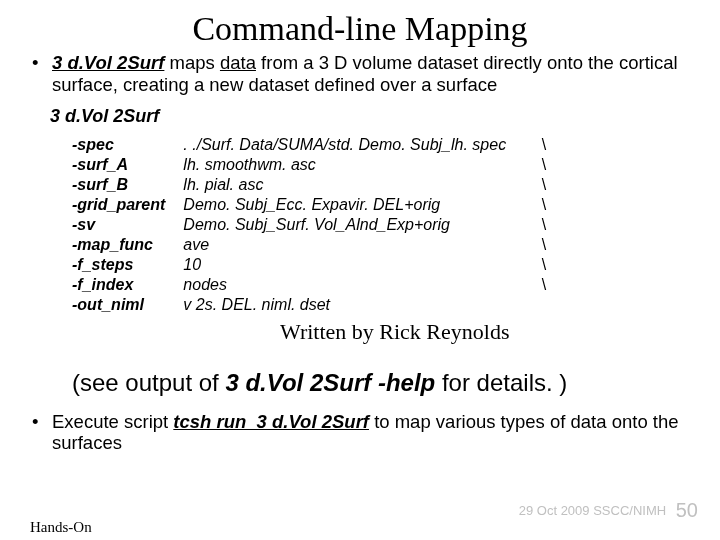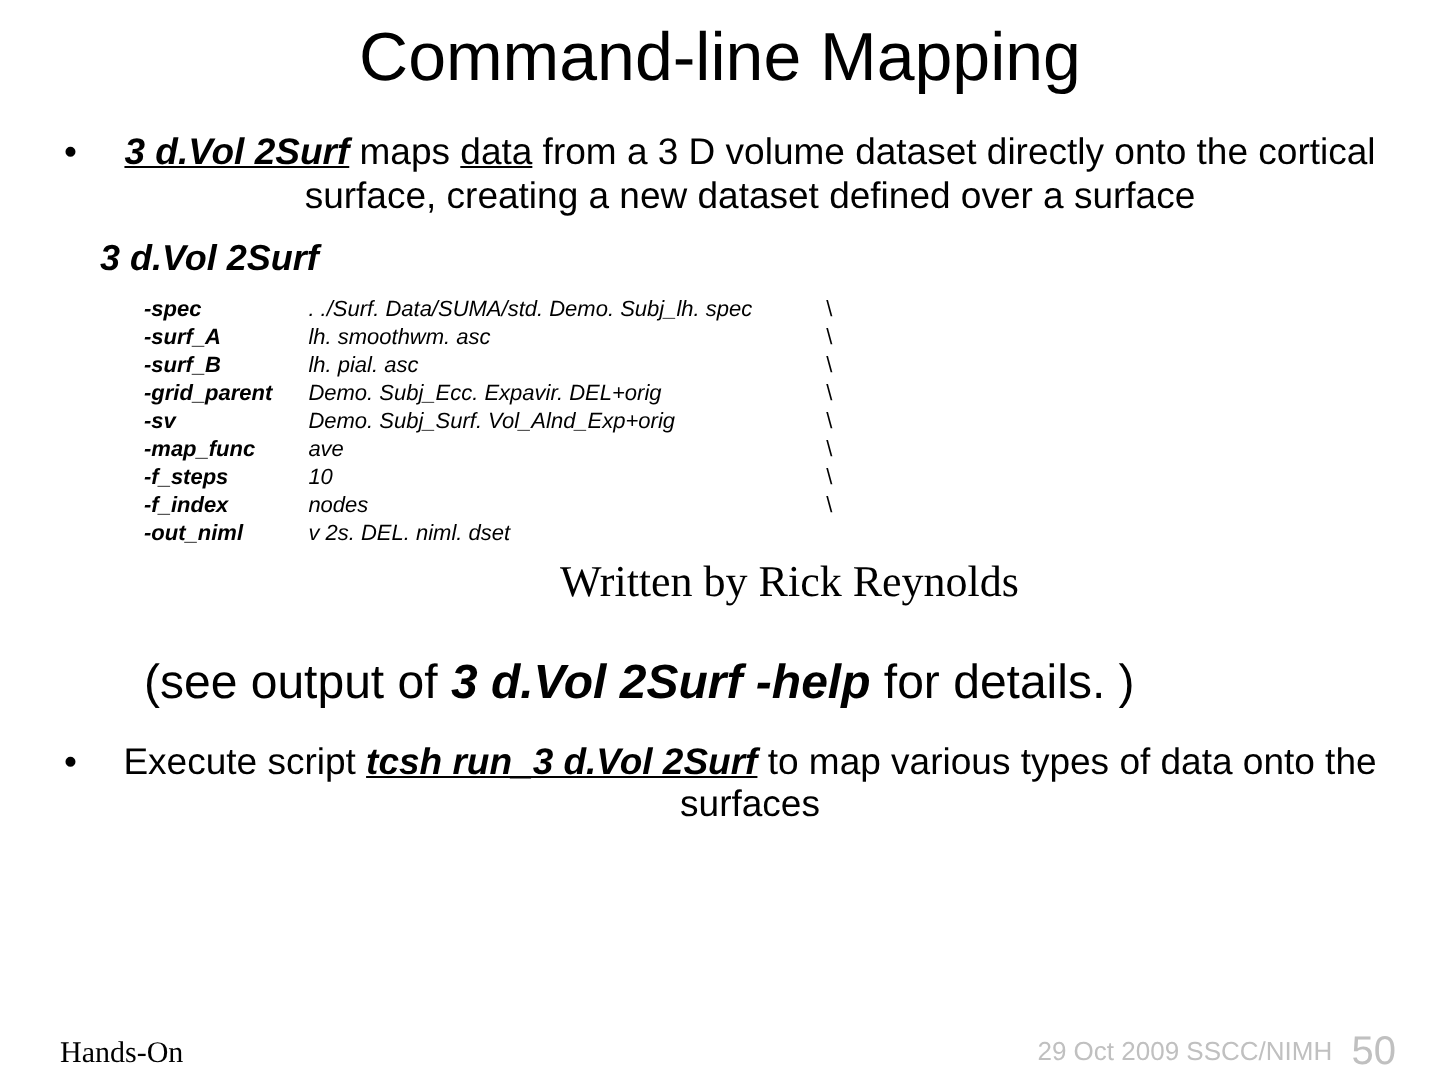--- a/index.html
+++ b/index.html
@@ -12,31 +12,30 @@
     color: #000;
     overflow: hidden;
   }
   .slide {
     position: relative;
     width: 720px;
     height: 540px;
     box-sizing: border-box;
   }
   .title {
-    font-family: Liberation Sans, sans-serif;
+    font-family: Liberation Serif, serif;
     font-size: 34px;
     text-align: center;
-    margin: 10px 0 16px 0;
+    margin: 10px 0 4px 0;
     font-weight: normal;
   }
   ul.top {
     list-style: none;
     margin: 0 22px 0 32px;
     padding: 0;
-    text-align: center;
   }
   ul.top > li {
     position: relative;
     padding-left: 20px;
     font-size: 18.5px;
     line-height: 1.18;
     margin-bottom: 6px;
   }
   ul.top > li::before {
     content: "•";
@@ -57,21 +56,21 @@
   }
   .cmd-head {
     font-size: 18px;
     font-weight: bold;
     font-style: italic;
     margin-bottom: 8px;
   }
   table.cmd {
     border-collapse: collapse;
     margin-left: 22px;
-    font-size: 11px;
+    font-size: 16px;
   }
   table.cmd td {
     padding: 1px 0;
     vertical-align: top;
   }
   table.cmd td.flag {
     font-style: italic;
     font-weight: bold;
     padding-right: 18px;
     white-space: nowrap;
@@ -97,21 +96,21 @@
   .footer-left {
     position: absolute;
     left: 30px;
     bottom: 14px;
     font-family: "Times New Roman", Times, serif;
     font-size: 15px;
   }
   .footer-right {
     position: absolute;
     right: 22px;
-    bottom: 12px;
+    bottom: 28px;
     font-size: 13px;
     color: #c0c0c0;
   }
   .footer-right .pagenum {
     font-size: 20px;
     color: #c0c0c0;
     margin-left: 6px;
     vertical-align: -2px;
   }
 </style>

